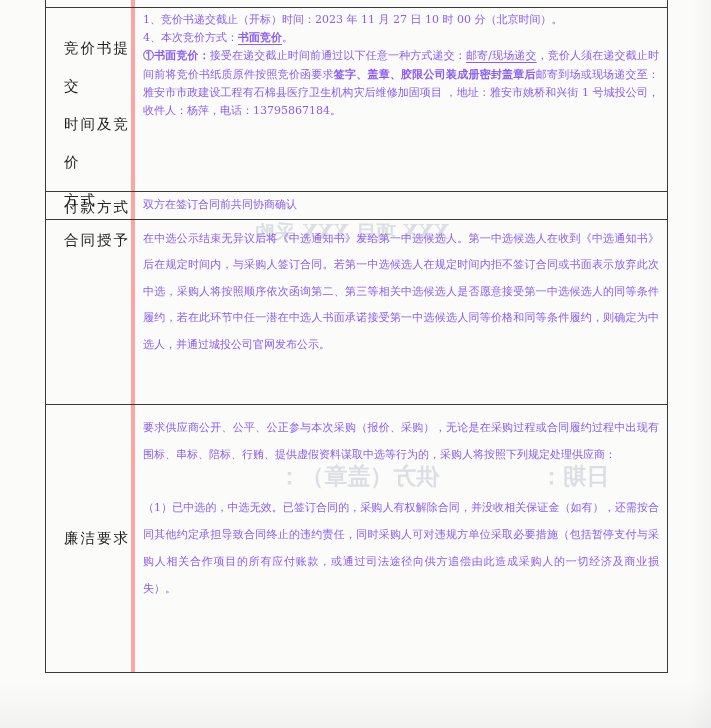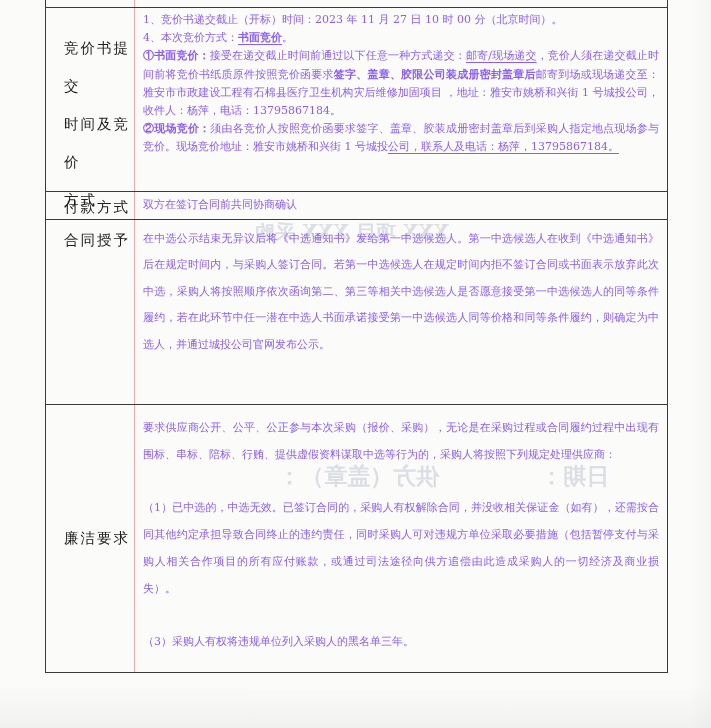--- a/index.html
+++ b/index.html
@@ -17,21 +17,21 @@
       linear-gradient(to left, rgba(60,60,65,0.03) 0%, rgba(60,60,65,0.0) 3%);
   }
 
   .doc-table{
     position:absolute;left:45px;top:0;width:621px;
     border-left:1px solid #3a3a3a;border-right:1px solid #3a3a3a;
     background:transparent;
   }
   .t-row{display:flex;border-bottom:1px solid #3a3a3a;}
   .cell-label{
-    width:89px;flex:0 0 89px;border-right:1px solid #fca5a5;
+    width:89px;flex:0 0 89px;border-right:4px solid #fca5a5;
     box-sizing:border-box;padding-left:18px;
     font-size:14.5px;letter-spacing:2px;color:#1e1e1e;
   }
   .cell-content{
     flex:1;box-sizing:border-box;min-width:0;
     font-size:11px;color:#8b5cf6;
   }
   .row-sliver{height:7px;}
   .row-bid{height:183px;}
   .row-pay{height:27px;}
@@ -93,21 +93,20 @@
   <div class="t-row row-bid">
     <div class="cell-label">
         <span class="label-line">竞价书提交</span>
         <span class="label-line">时间及竞价</span>
         <span class="label-line">方式</span>
       </div>
     <div class="cell-content">
         <p class="para"><span>1、竞价书递交截止（开标）时间：2023 年 11 月 27 日 10 时 00 分（北京时间）。</span></p>
         <p class="para"><span>4、本次竞价方式：</span><span class="b u">书面竞价</span><span>。</span></p>
         <p class="para"><span class="b">①书面竞价：</span><span>接受在递交截止时间前通过以下任意一种方式递交：</span><span class="u">邮寄/现场递交</span><span>，竞价人须在递交截止时间前将竞价书纸质原件按照竞价函要求</span><span class="b">签字、盖章、胶限公司装成册密封盖章后</span><span>邮寄到场或现场递交至：雅安市市政建设工程有石棉县医疗卫生机构灾后维修加固项目 ，地址：雅安市姚桥和兴街 1 号城投公司，收件人：杨萍，电话：13795867184。</span></p>
-        <p class="para"><span class="b">②现场竞价：</span><span>须由各竞价人按照竞价函要求签字、盖章、胶装成册密封盖章后到采购人指定地点现场参与竞价。现场竞价地址：雅安市姚桥和兴街 1 号城投</span><span class="u">公司，联系人及电话：杨萍，13795867184。</span></p>
       </div>
   </div>
 
   <div class="t-row row-pay">
     <div class="cell-label">
         <span class="label-line">付款方式</span>
       </div>
     <div class="cell-content">
         <p class="para"><span>双方在签订合同前共同协商确认</span></p>
       </div>
@@ -122,17 +121,16 @@
       </div>
   </div>
 
   <div class="t-row row-integrity">
     <div class="cell-label">
         <span class="label-line">廉洁要求</span>
       </div>
     <div class="cell-content">
         <p class="para"><span>要求供应商公开、公平、公正参与本次采购（报价、采购），无论是在采购过程或合同履约过程中出现有围标、串标、陪标、行贿、提供虚假资料谋取中选等行为的，采购人将按照下列规定处理供应商：</span></p>
         <p class="para"><span>（1）已中选的，中选无效。已签订合同的，采购人有权解除合同，并没收相关保证金（如有），还需按合同其他约定承担导致合同终止的违约责任，同时采购人可对违规方单位采取必要措施（包括暂停支付与采购人相关合作项目的所有应付账款，或通过司法途径向供方追偿由此造成采购人的一切经济及商业损失）。</span></p>
-        <p class="para"><span>（3）采购人有权将违规单位列入采购人的黑名单三年。</span></p>
       </div>
   </div>
 
 </div>
 
 </body></html>

